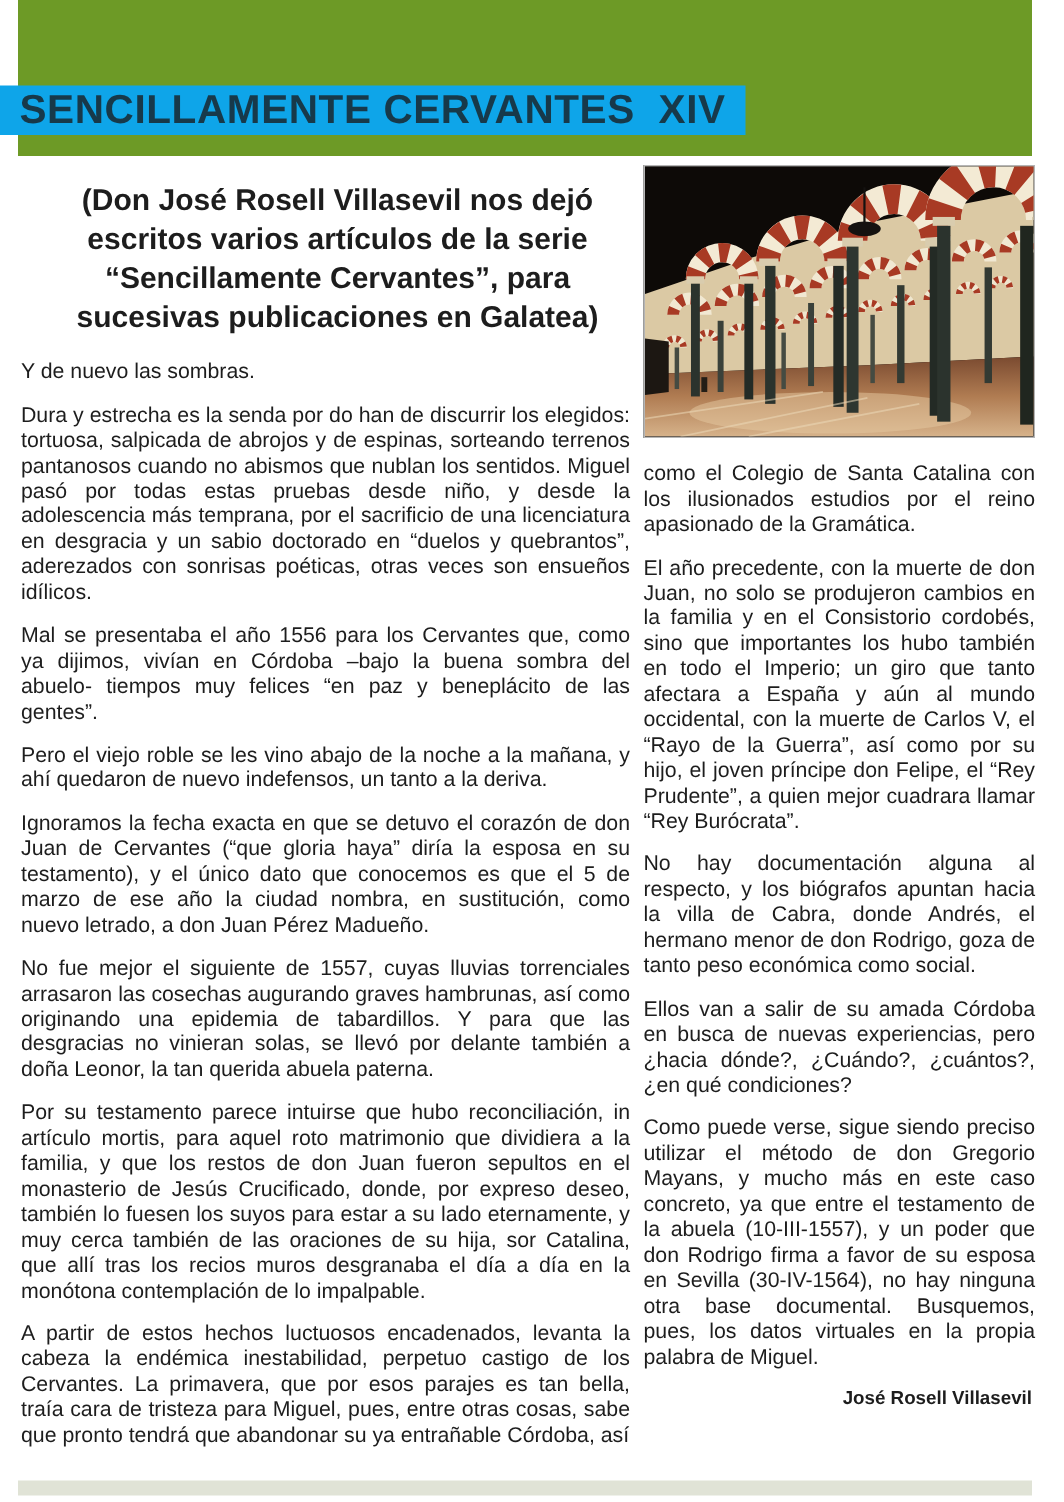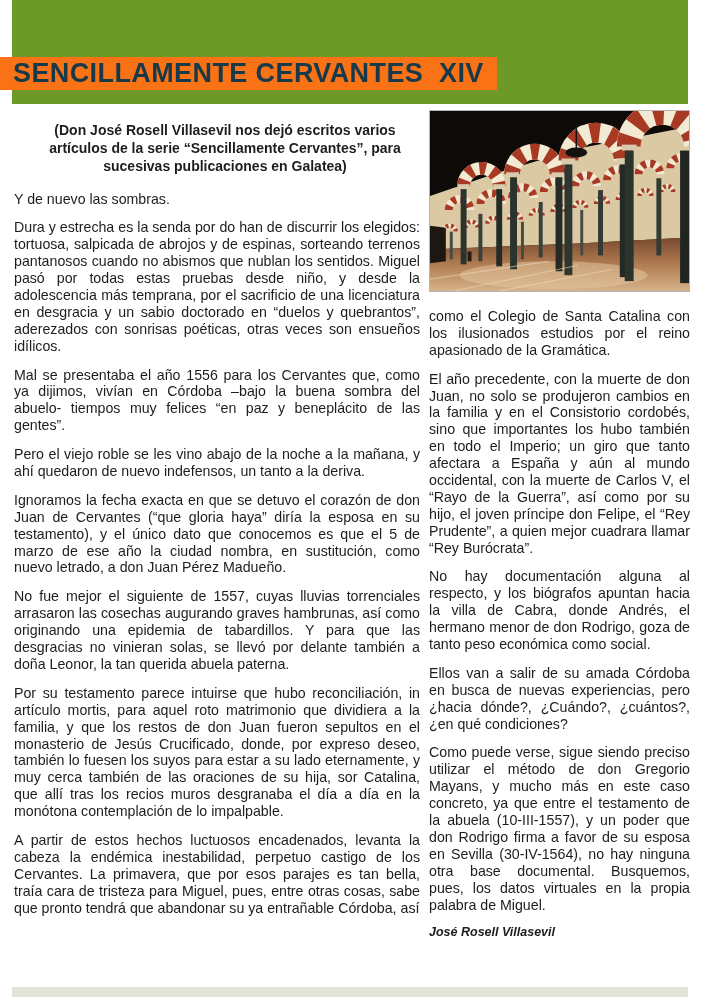--- a/index.html
+++ b/index.html
@@ -7,44 +7,44 @@
     width: 709px; height: 1001px; position: relative; overflow: hidden;
     background: #ffffff; color: #1d1d1d;
     font-family: "Liberation Sans", sans-serif;
   }
   .header-band {
     position: absolute; left: 12px; top: 0; width: 676px; height: 104px;
     background: #6d9a26;
   }
   .title-strip {
     position: absolute; left: 0; top: 57px; width: 497px; height: 33px;
-    background: #f97316; display: flex; align-items: center; z-index: 2;
+    background: #0ea5e9; display: flex; align-items: center; z-index: 2;
   }
   .page-title {
     font-size: 27px; font-weight: bold; color: #17394a;
     letter-spacing: 0.4px; white-space: pre; padding-left: 13px; line-height: 33px;
   }
   .col-left  { position: absolute; left: 14px;  top: 121px; width: 406px; }
   .col-right { position: absolute; left: 429px; top: 110px; width: 261px; }
   .intro-note {
-    font-weight: bold; text-align: center; font-size: 14px; line-height: 1.3;
+    font-weight: bold; text-align: center; font-size: 20px; line-height: 1.3;
     margin: 0 4px 15px 20px;
   }
   .para {
     font-size: 14.2px; line-height: 1.19; text-align: justify;
     margin: 0 0 12px 0;
     -webkit-hyphens: auto; hyphens: auto;
   }
   .photo-frame {
     width: 261px; height: 182px; box-sizing: border-box;
     border: 1px solid #b5b5b5; background: #0d0a07; margin: 0 0 16px 0;
   }
   .photo-frame svg { display: block; width: 100%; height: 100%; }
   .signature {
-    font-weight: bold; font-style: italic;
+    text-align: right; font-weight: bold; 
     font-size: 12.5px; margin: 2px 2px 0 0;
   }
   .footer-bar {
     position: absolute; left: 12px; top: 987px; width: 676px; height: 10px;
     background: #e0e3d6; z-index: 3;
   }
 </style>
 </head>
 <body>
 

